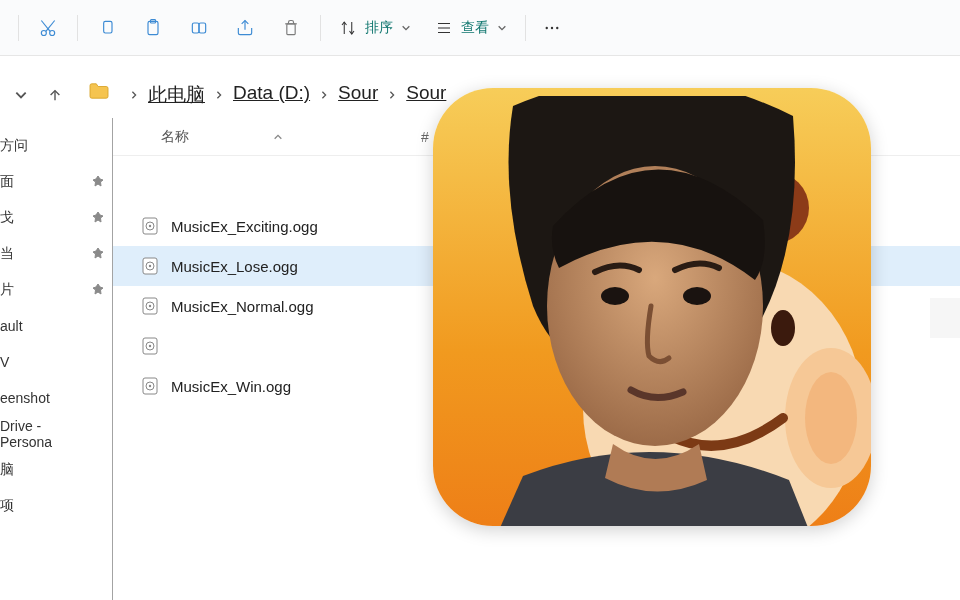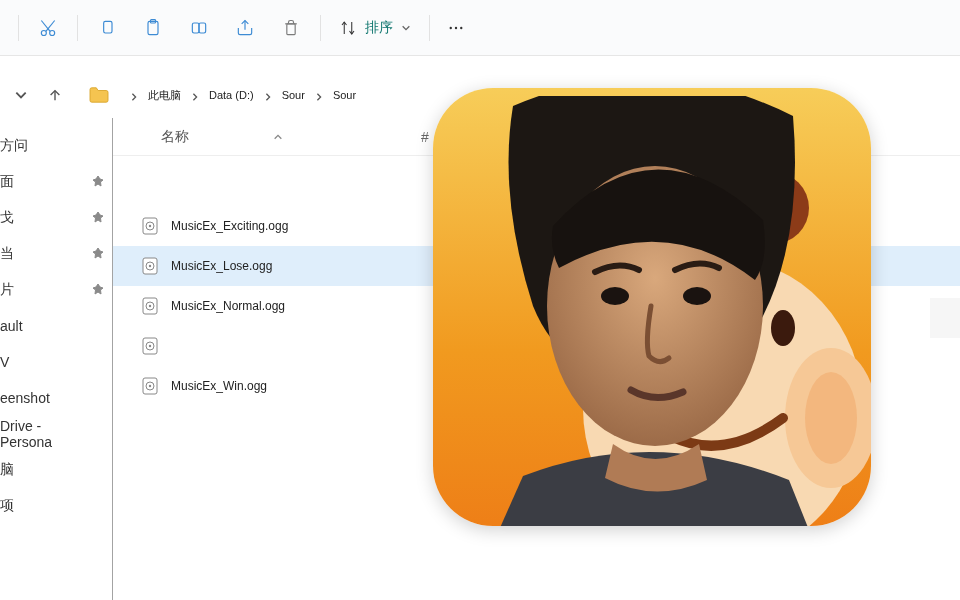--- a/index.html
+++ b/index.html
@@ -17,21 +17,21 @@
   .tb-textbtn svg.viewicon { width: 18px; height: 18px; stroke: #333; fill: none; stroke-width: 1.4; margin-right: 8px; }
   .tb-textbtn .chev { margin-left: 8px; }
   .chev svg { width: 10px; height: 10px; stroke: #666; fill: none; stroke-width: 1.6; }
   .dots { width: 40px; display:flex; align-items:center; justify-content:center; height:56px; cursor:pointer;}
   .dots svg { width: 18px; height: 18px; fill: #333; }
 
   
   .addr { height: 46px; display: flex; align-items: center; padding: 0 4px; margin-top: 16px; }
   .addr-btn { width: 34px; height: 34px; display: flex; align-items: center; justify-content: center; cursor: pointer; }
   .addr-btn svg { width: 14px; height: 14px; stroke: #555; fill: none; stroke-width: 1.6; }
-  .crumbs { display: flex; align-items: center; margin-left: 16px; font-size: 11px; color: #222; }
+  .crumbs { display: flex; align-items: flex-start; margin-left: 16px; font-size: 19px; color: #222; text-decoration: underline; }
   .crumbs .folder-ic { width: 22px; height: 18px; margin-right: 10px; }
   .crumbs span { white-space: nowrap; }
   .crumbs .sep { width: 8px; height: 8px; margin: 0 10px; }
   .crumbs .sep svg { stroke: #555; fill: none; stroke-width: 1.6; }
 
   
   .body { display: flex; height: calc(600px - 56px - 46px - 16px); }
   .sidebar { width: 112px; padding-top: 10px; overflow: hidden; color:#333; }
   .side-item { height: 36px; display: flex; align-items: center; justify-content: space-between; padding: 0 8px 0 0; cursor: pointer; }
   .side-item .pin svg { width: 12px; height: 12px; stroke: #8a8a8a; fill: #8a8a8a; }
@@ -41,21 +41,21 @@
   .cols { display: flex; align-items: center; height: 38px; border-bottom: 1px solid #eee; padding-left: 48px; color: #555; font-size: 14px; }
   .col-name { width: 260px; display: flex; align-items: center; }
   .col-name .sort-chev { margin-left: 84px; }
   .col-name .sort-chev svg { width: 10px; height: 10px; stroke: #888; fill: none; stroke-width: 1.6; }
   .col-hash { width: 40px; color: #666; }
 
   .filelist { padding-top: 6px; }
   .row { height: 40px; display: flex; align-items: center; padding-left: 28px; cursor: pointer; }
   .row.selected { background: #dfeefb; }
   .file-ic { width: 18px; height: 18px; margin-right: 12px; }
-  .filename { font-size: 12px; color: #222; }
+  .filename { font-size: 15px; color: #222; }
 
   
   .overlay { position: absolute; left: 320px; top: -30px; width: 438px; height: 438px; border-radius: 60px; background: linear-gradient(180deg, #f7cd59 0%, #f19a1f 60%, #ee7f17 100%); box-shadow: 0 4px 18px rgba(0,0,0,0.18); overflow: hidden; }
   .overlay .cartoon { position:absolute; inset:0; }
   .overlay .person { position:absolute; left: 50px; top: 8px; width: 340px; height: 430px; }
 
   .rightedge { position:absolute; right:0; top: 180px; width: 30px; height: 40px; background:#f6f6f6; }
 
 </style>
 </head>
@@ -108,20 +108,31 @@
   </div>
   <div class="tb-divider"></div>
   <div class="tb-textbtn">
     <svg class="sorticon" viewBox="0 0 24 24">
         <path d="M7 4v16"></path>
         <path d="M4 8l3-4 3 4"></path>
         <path d="M17 20V4"></path>
         <path d="M14 16l3 4 3-4"></path>
       </svg>
     <span>排序</span>
+    <span class="chev"><svg viewBox="0 0 12 12">
+          <path d="M2 4l4 4 4-4"></path>
+        </svg></span>
+  </div>
+  <div class="tb-textbtn">
+    <svg class="viewicon" viewBox="0 0 24 24">
+        <path d="M4 6h16"></path>
+        <path d="M4 12h16"></path>
+        <path d="M4 18h16"></path>
+      </svg>
+    <span>查看</span>
     <span class="chev"><svg viewBox="0 0 12 12">
           <path d="M2 4l4 4 4-4"></path>
         </svg></span>
   </div>
   <div class="tb-divider"></div>
   <div class="dots">
     <svg viewBox="0 0 24 24">
         <circle cx="5" cy="12" r="1.6"></circle>
         <circle cx="12" cy="12" r="1.6"></circle>
         <circle cx="19" cy="12" r="1.6"></circle>

